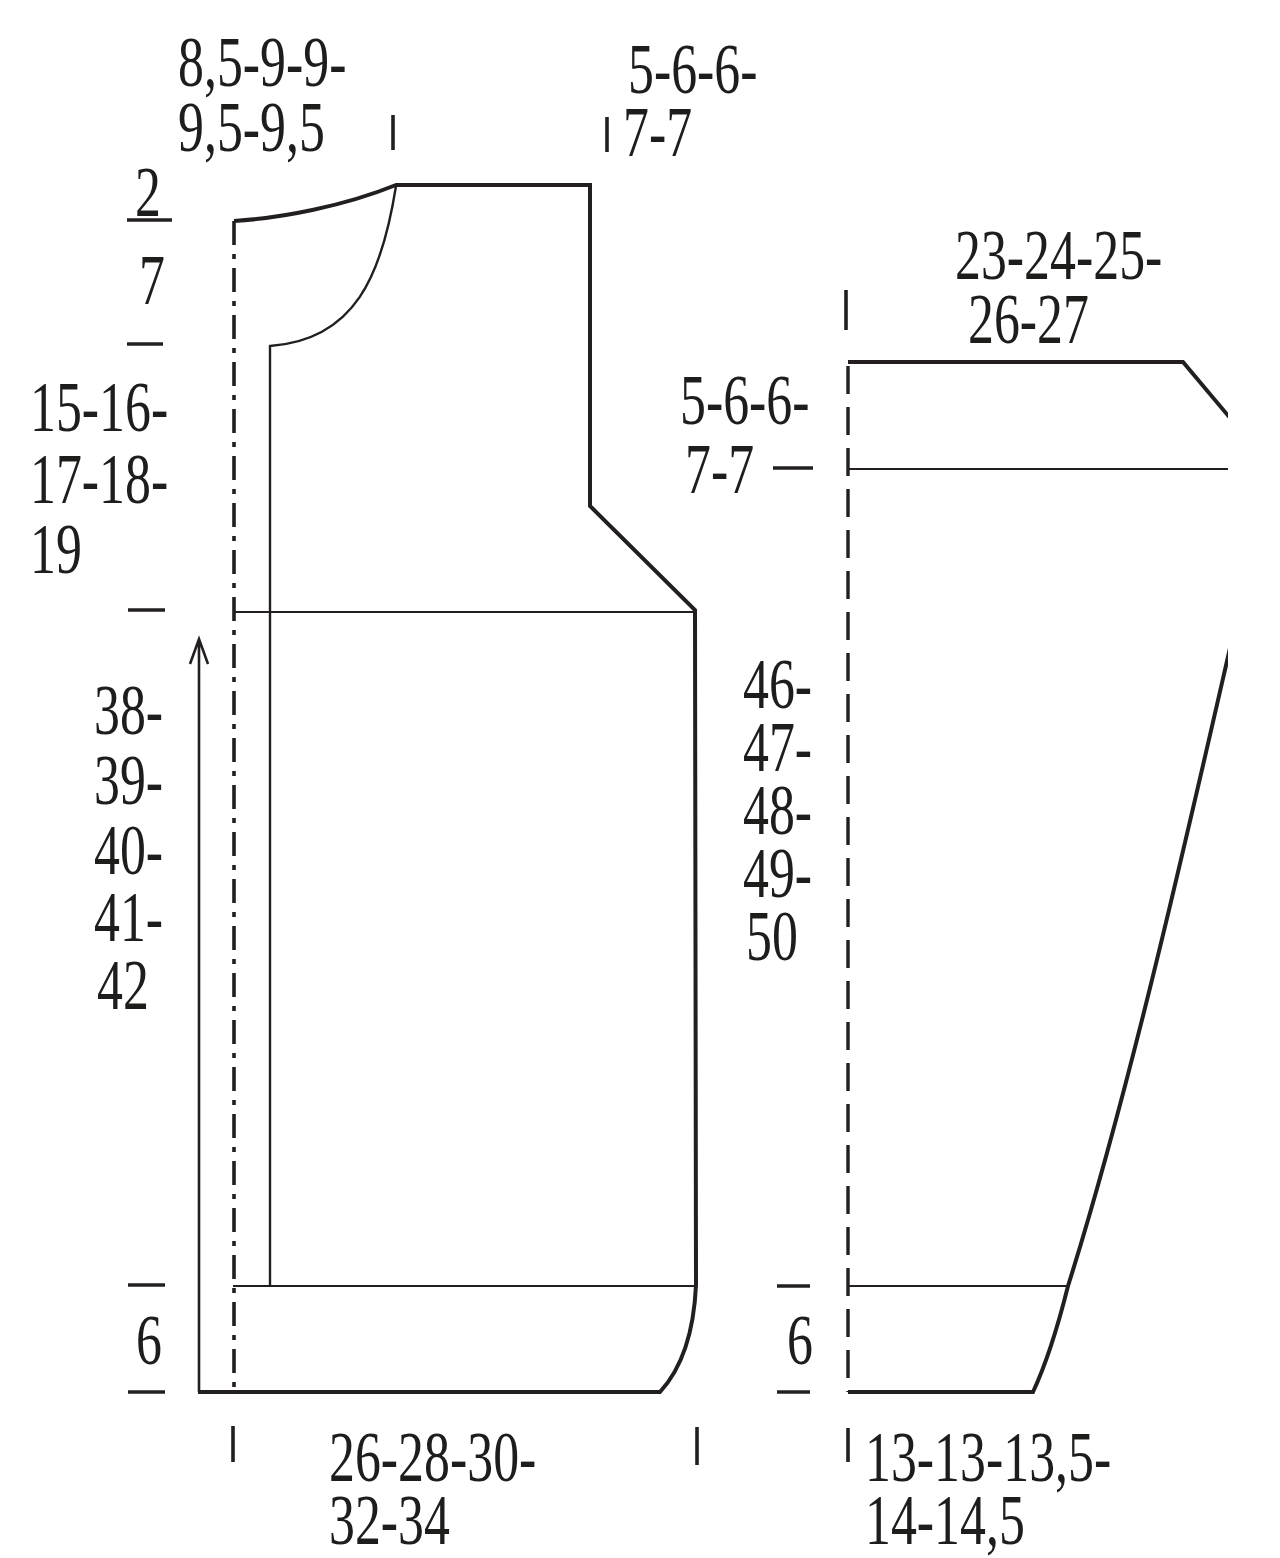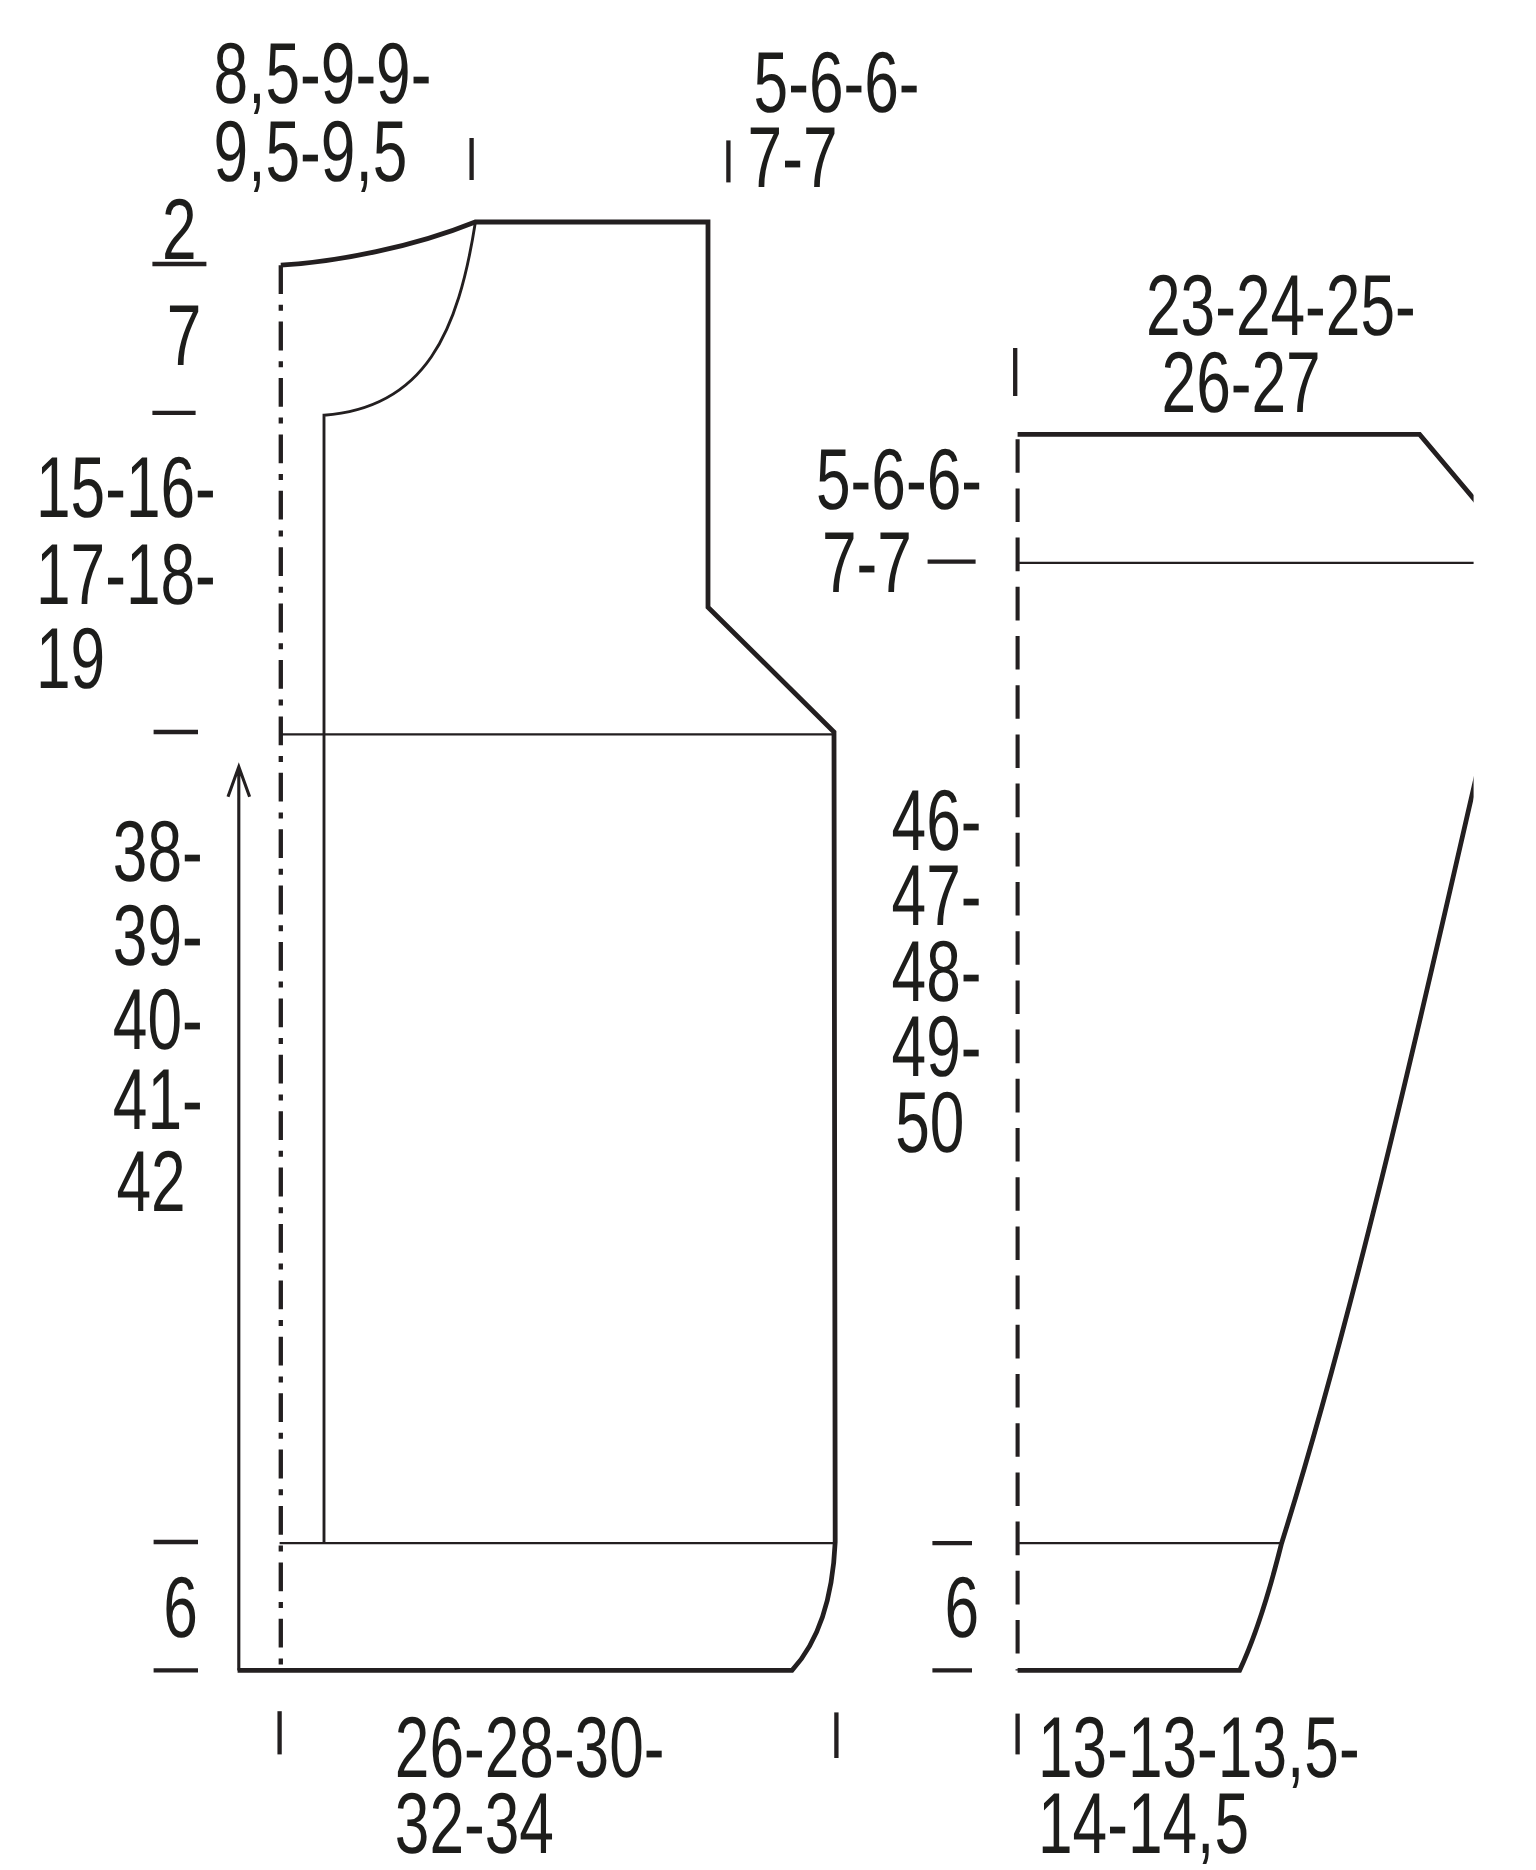--- a/index.html
+++ b/index.html
@@ -1,17 +1,17 @@
 <!DOCTYPE html>
 <html><head>
 <meta charset="utf-8">
 <style>
   html,body{margin:0;padding:0;background:#ffffff;}
   #stage{position:relative;width:1228px;height:1558px;background:#ffffff;overflow:hidden;
-         font-family:Liberation Sans, sans-serif;}
+         font-family:Liberation Serif, serif;}
   #lines{position:absolute;left:0;top:0;width:1280px;height:1558px;}
   .lbl{position:absolute;font-size:72px;line-height:1;color:#1d1d1b;white-space:nowrap;
        transform:scaleX(0.72);transform-origin:0 0;letter-spacing:0;}
 </style>
 </head>
 <body>
 
 <div id="stage">
 
   <svg id="lines" viewBox="0 0 1280 1558" xmlns="http://www.w3.org/2000/svg">

